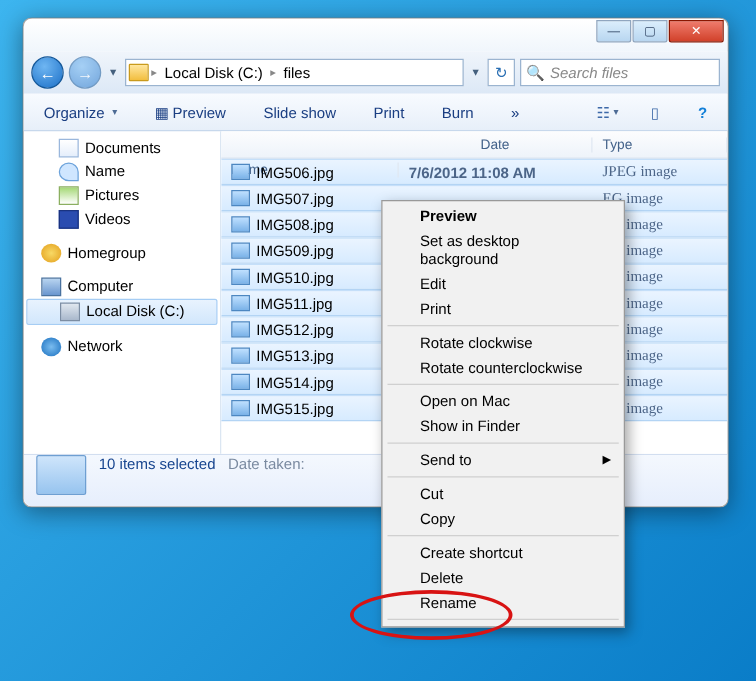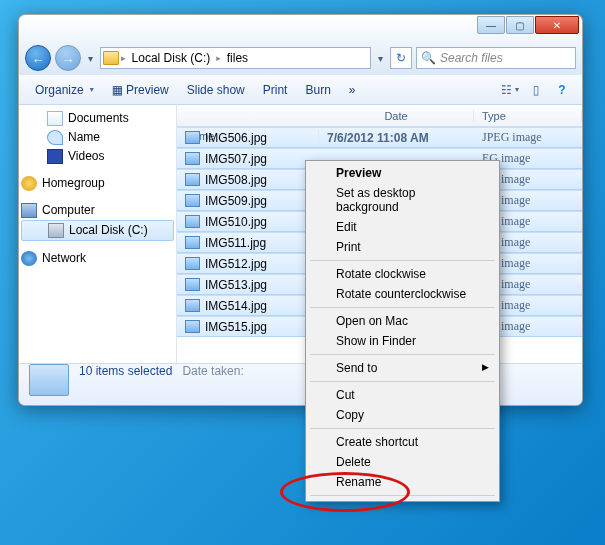--- a/index.html
+++ b/index.html
@@ -80,40 +80,40 @@
     background: #fff; border: 1px solid #9bb4d0;
     display: flex; align-items: center;
     padding: 0 4px; color:#888; font-style: italic;
   }
   .searchbox .mag { margin-right:4px; color:#5b84b6; font-style:normal;}
   .toolbar {
     height: 30px;
     background: linear-gradient(to bottom, #f8fbff, #e7eff9);
     border-bottom: 1px solid #c7d8ec;
     display: flex; align-items: center;
-    padding: 0 8px; gap: 2px;
+    padding: 0 8px; gap: 14px;
     color: #1a3e82;
   }
   .tb-item { padding: 3px 8px; display:flex; align-items:center; gap:3px;}
   .tb-drop::after { content:"▾"; font-size:8px; margin-left:3px; color:#4d6b95;}
   .tb-spacer { flex:1;}
   .tb-icon { width:24px; height:22px; display:flex;align-items:center;justify-content:center; color:#3d69a8;}
   .tb-help { color:#1480d8; font-weight:bold;}
   .body-area {
     display:flex;
     height: 258px;
   }
   .sidebar {
     width: 158px;
     border-right: 1px solid #dbe6f2;
     padding: 4px 0;
     overflow: hidden;
   }
   .tree-item { padding: 2px 4px 2px 28px; display:flex; align-items:flex-start; gap:5px; position:relative;}
-  .tree-item.top { padding-left: 2px; margin-top:8px;}
+  .tree-item.top { padding-left: 14px; margin-top:8px;}
   .tree-item.sel { background: linear-gradient(to bottom, #e8f3fe, #d2e7fc); border:1px solid #a6cdf4; border-radius:2px; margin:0 2px; padding-left:26px;}
   .t-icn { width:16px; height:15px; display:inline-block; }
   .i-doc { background: linear-gradient(#fff,#e5eefb); border:1px solid #9ab7dc;}
   .i-music { background:#cfe6ff; border:1px solid #6da3db; border-radius:50% 50% 0 50%;}
   .i-pic { background: linear-gradient(#a5d876,#fff); border:1px solid #8baf60;}
   .i-vid { background:#2a4cb0; border:1px solid #1a3380;}
   .i-home { background: radial-gradient(#f8d965,#e39e1b); border-radius:50%;}
   .i-comp { background:linear-gradient(#b8d4f0,#6a96cf); border:1px solid #49729f;}
   .i-disk { background:linear-gradient(#e0e7ef,#a9b8cc); border:1px solid #7c8da3;}
   .i-net { background: radial-gradient(#7abcef,#1a6fbf); border-radius:50%;}
@@ -225,20 +225,24 @@
     <div class="sidebar">
       <div class="tree-item">
           <span class="t-icn i-doc"></span>
           <span>Documents</span>
         </div>
       <div class="tree-item">
           <span class="t-icn i-music"></span>
           <span>Name</span>
         </div>
       <div class="tree-item">
+          <span class="t-icn i-pic"></span>
+          <span>Pictures</span>
+        </div>
+      <div class="tree-item">
           <span class="t-icn i-vid"></span>
           <span>Videos</span>
         </div>
       <div class="tree-item top">
           <span class="t-icn i-home"></span>
           <span>Homegroup</span>
         </div>
       <div class="tree-item top">
           <span class="t-icn i-comp"></span>
           <span>Computer</span>

